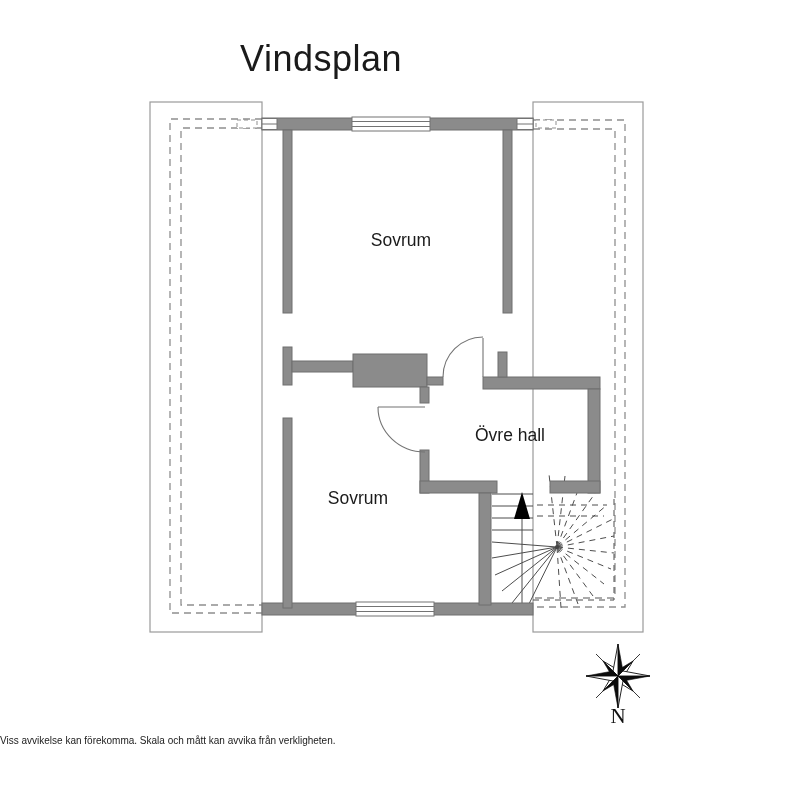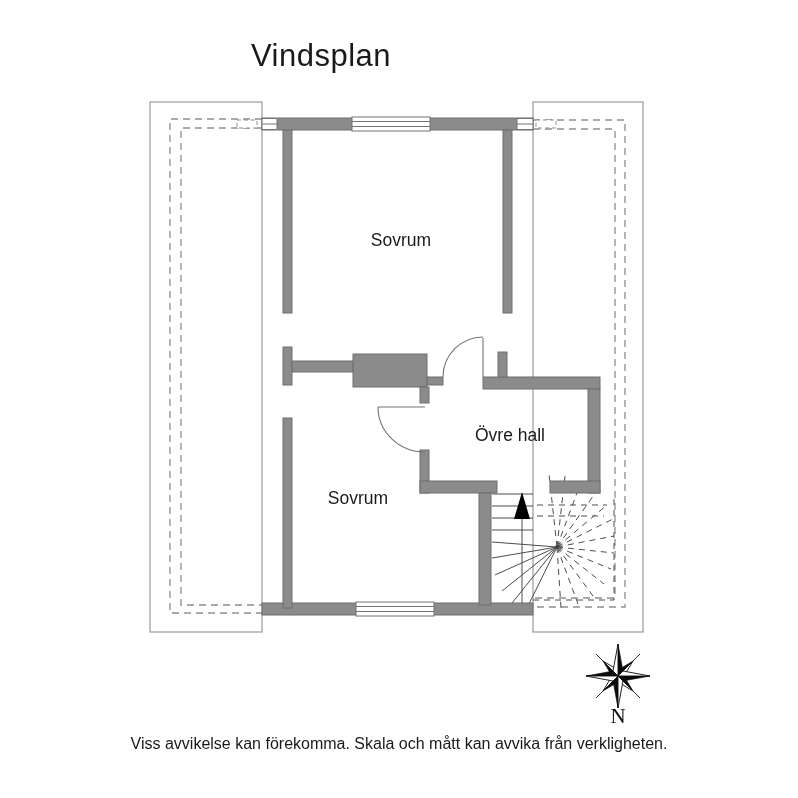--- a/index.html
+++ b/index.html
@@ -2,25 +2,25 @@
 <html style="--wall_fill: #8b8b8b; --wall_stroke: #6f6f6f; --outline: #9a9a9a; --dashed: #8f8f8f; --stair: #4d4d4d; --door: #737373; --text: #1a1a1a;"><head>
 <meta charset="utf-8">
 <style>
   html,body{margin:0;padding:0;}
   body{
     width:798px;height:798px;background:#ffffff;position:relative;overflow:hidden;
     font-family:"Liberation Sans", sans-serif;
   }
   .title{
     position:absolute;top:38px;left:0;width:642px;text-align:center;
-    font-size:31px;color:var(--text,#111);letter-spacing:0.5px;
+    font-size:36px;color:var(--text,#111);letter-spacing:0.5px;
   }
   .footer{
-    position:absolute;top:735px;left:0;width:798px;text-align:center;
-    font-size:16px;color:var(--text,#111);
+    position:absolute;top:735px;left:0;width:798px;text-align:left;
+    font-size:10px;color:var(--text,#111);
   }
   svg{position:absolute;top:0;left:0;}
   .roof-outline{fill:#ffffff;stroke:var(--outline,#9a9a9a);stroke-width:1.2;}
   .dashedline{fill:none;stroke:var(--dashed,#8f8f8f);stroke-width:1.3;stroke-dasharray:7 5;}
   .wall rect{fill:var(--wall_fill,#8b8b8b);stroke:var(--wall_stroke,#6f6f6f);stroke-width:1;}
   .win{fill:#ffffff;stroke:var(--door,#666);stroke-width:1;}
   .winline{stroke:var(--door,#666);stroke-width:1;fill:none;}
   .windash{fill:#ffffff;stroke:var(--dashed,#8f8f8f);stroke-width:1;stroke-dasharray:4 3;}
   .door{fill:none;stroke:var(--door,#777);stroke-width:1.1;}
   .stair-solid{stroke:var(--stair,#4d4d4d);stroke-width:1;fill:none;}

